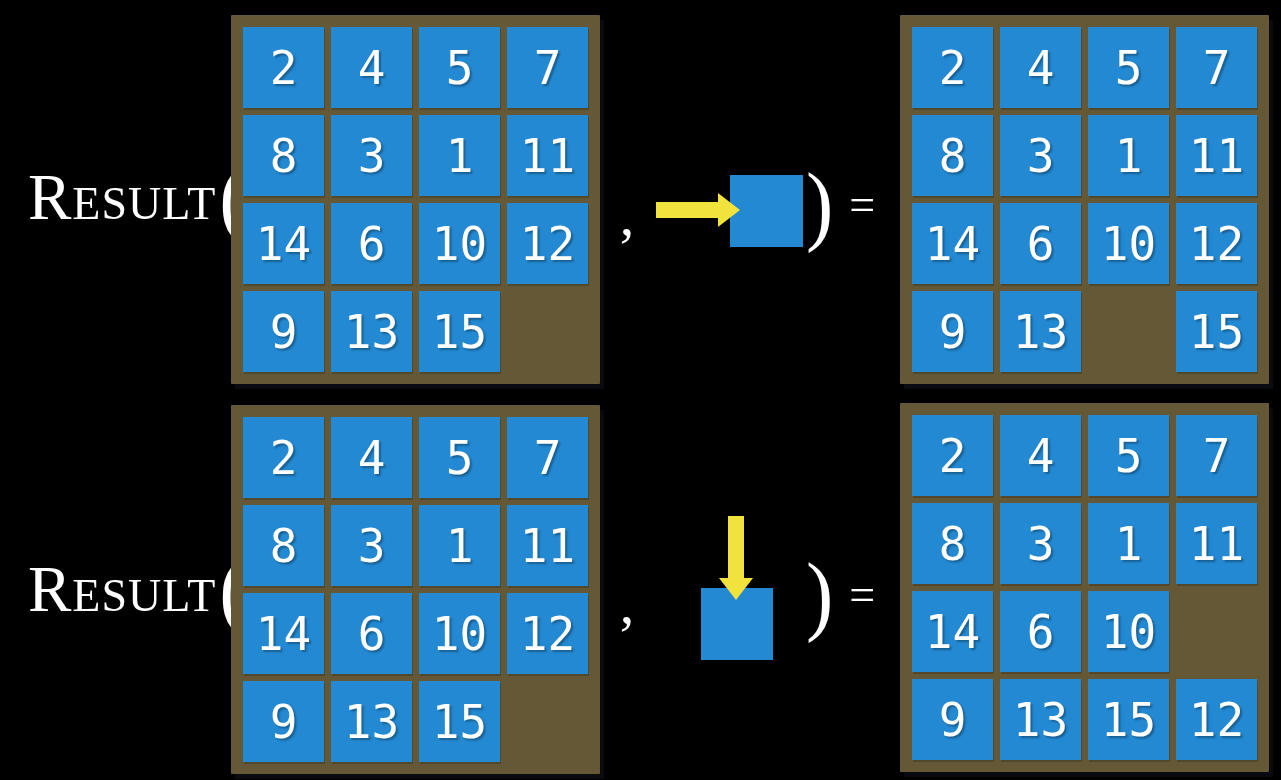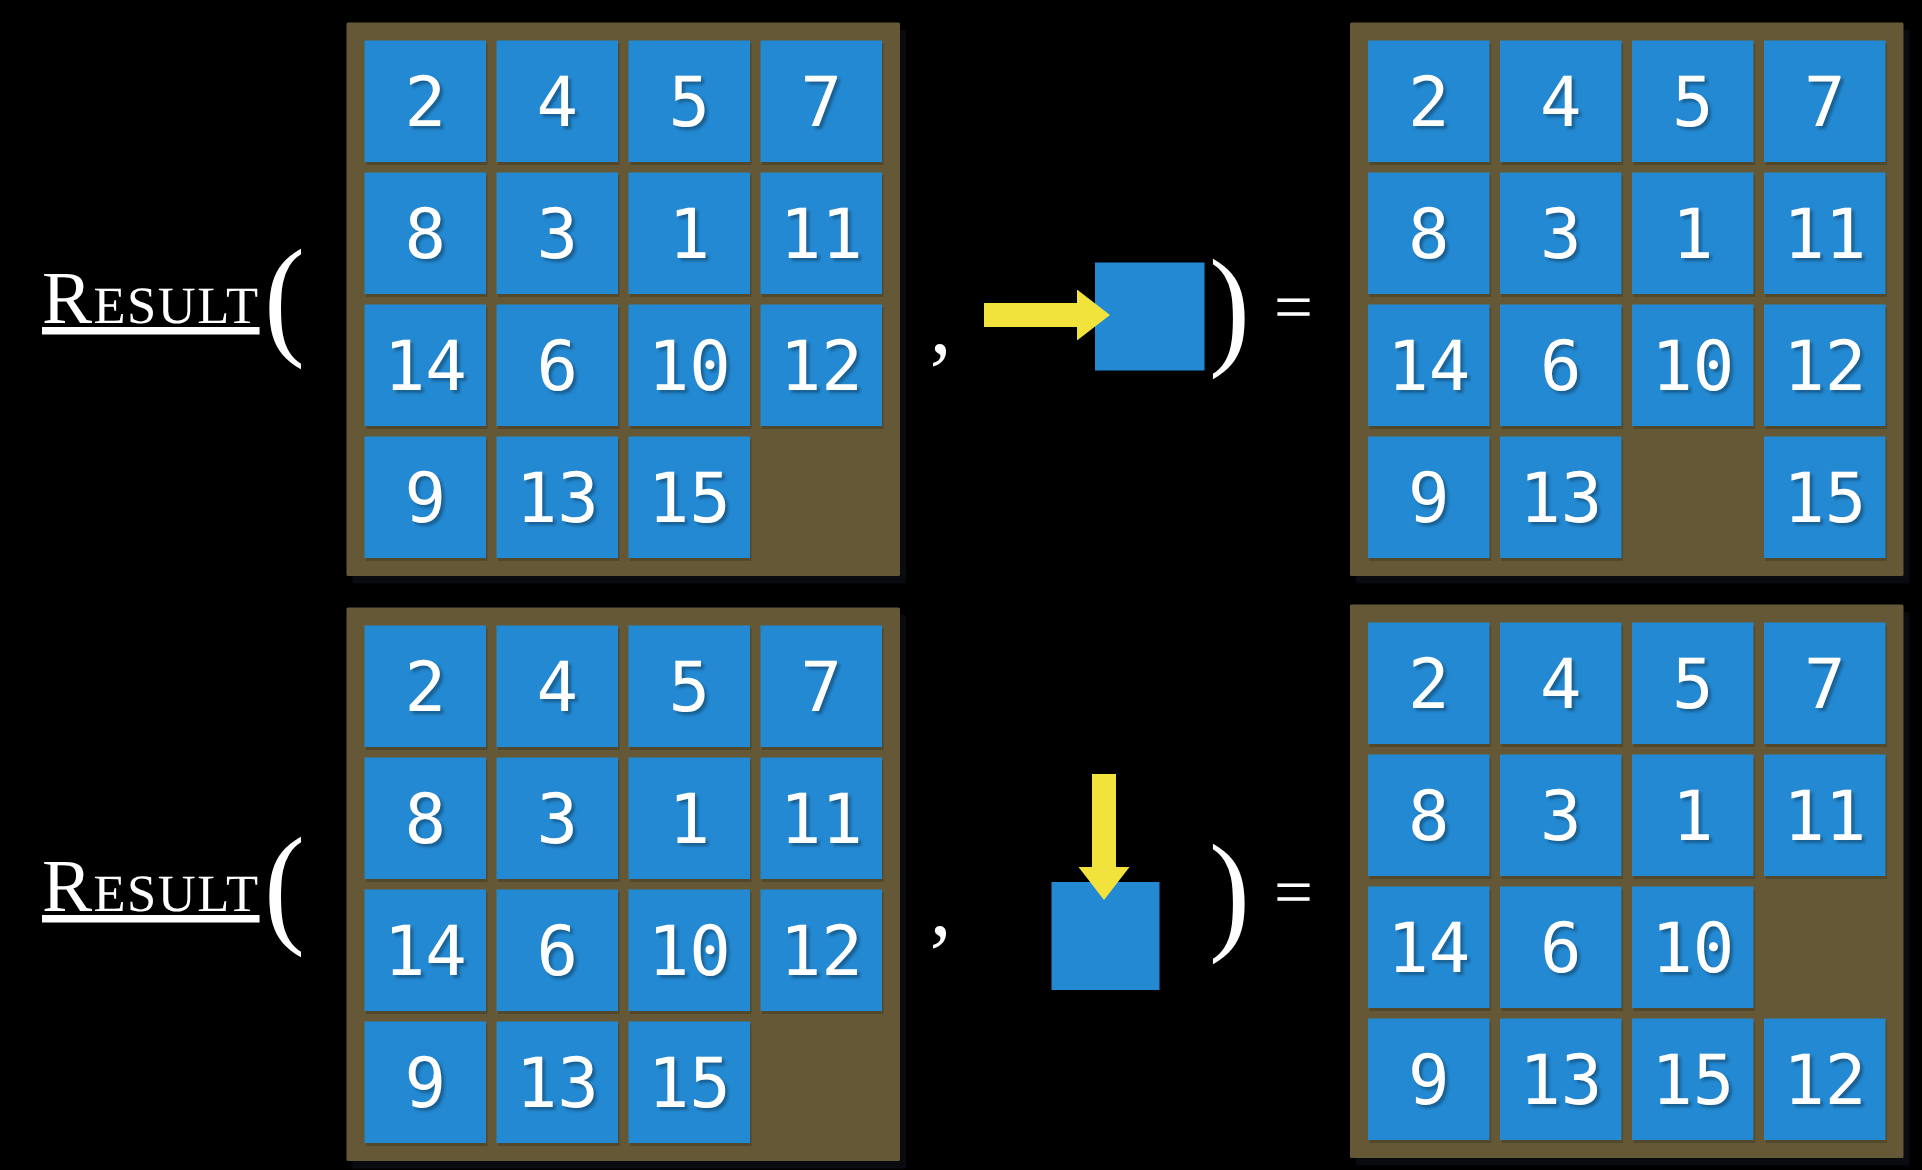--- a/index.html
+++ b/index.html
@@ -19,25 +19,24 @@
   .fn-label {
     position: absolute;
     left: 28px;
     height: 95px;
     display: flex;
     align-items: center;
     color: var(--white, #fff);
     white-space: nowrap;
   }
   .fn-name {
-    font-size: 50px;
+    font-size: 65px;
     font-variant: small-caps;
     letter-spacing: 1px;
     line-height: 1;
-    text-decoration: underline;
   }
   .paren {
     font-size: 82px;
     font-weight: 300;
     line-height: 0;
     transform: scaleY(1.08);
     display: inline-block;
   }
   .fn-label .paren { margin-left: 3px; }
   

